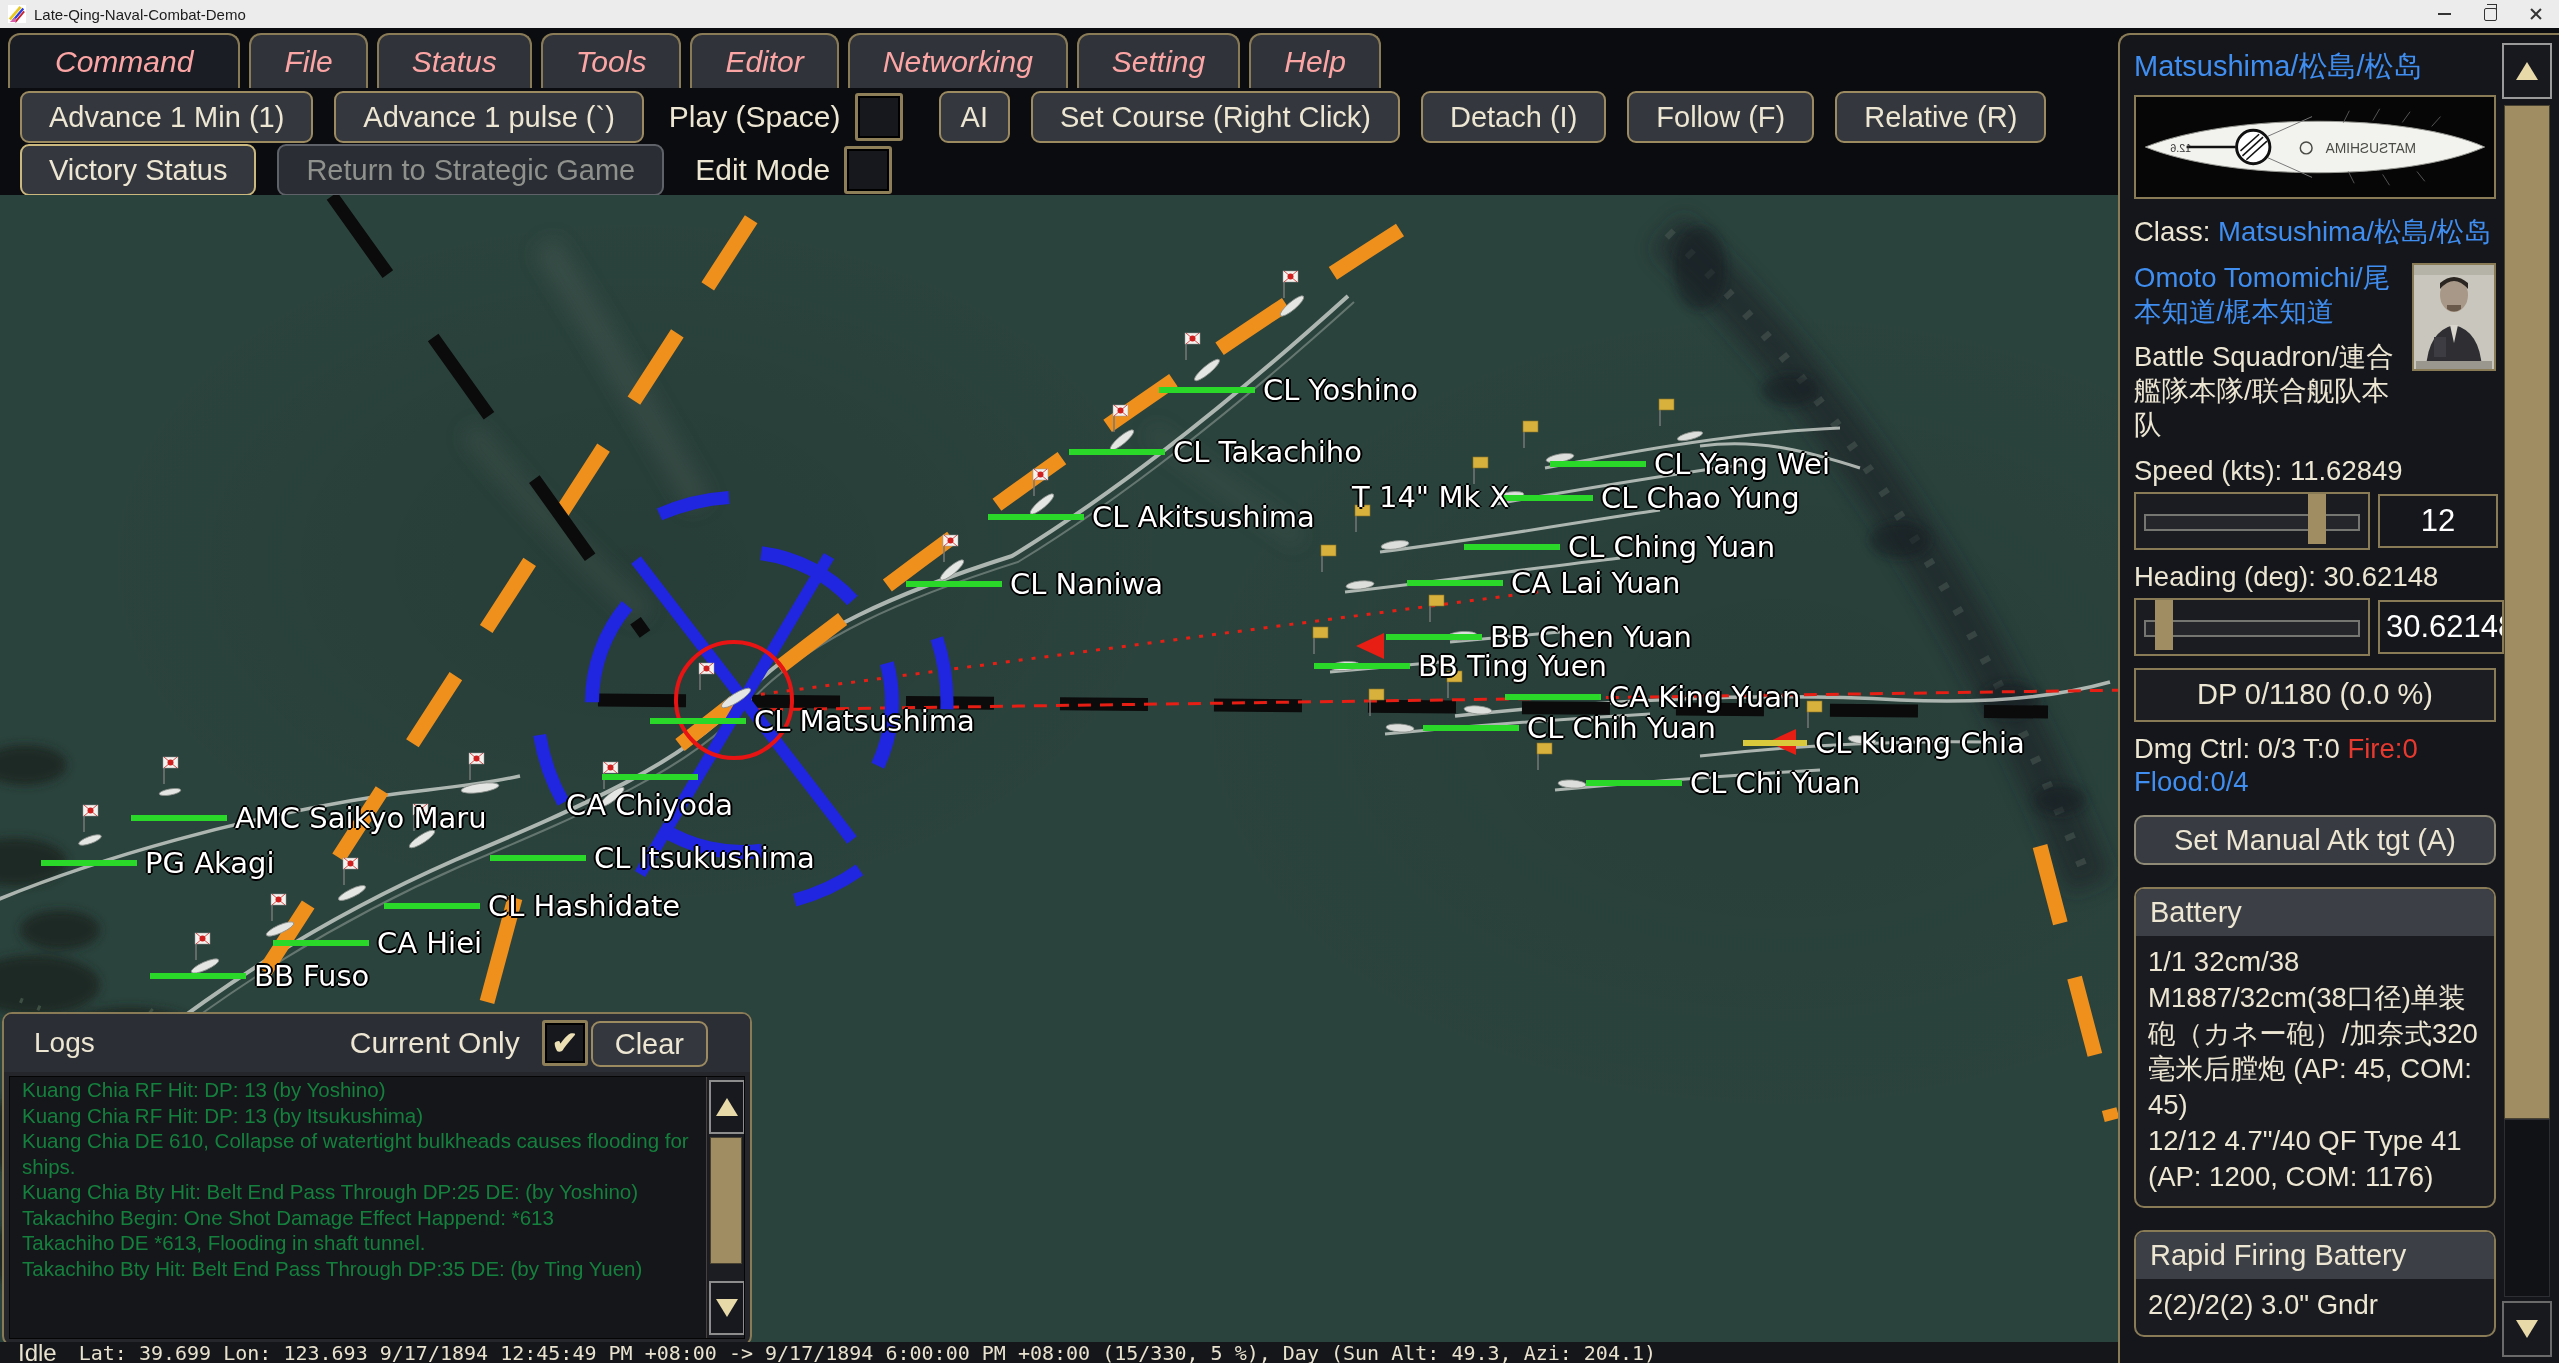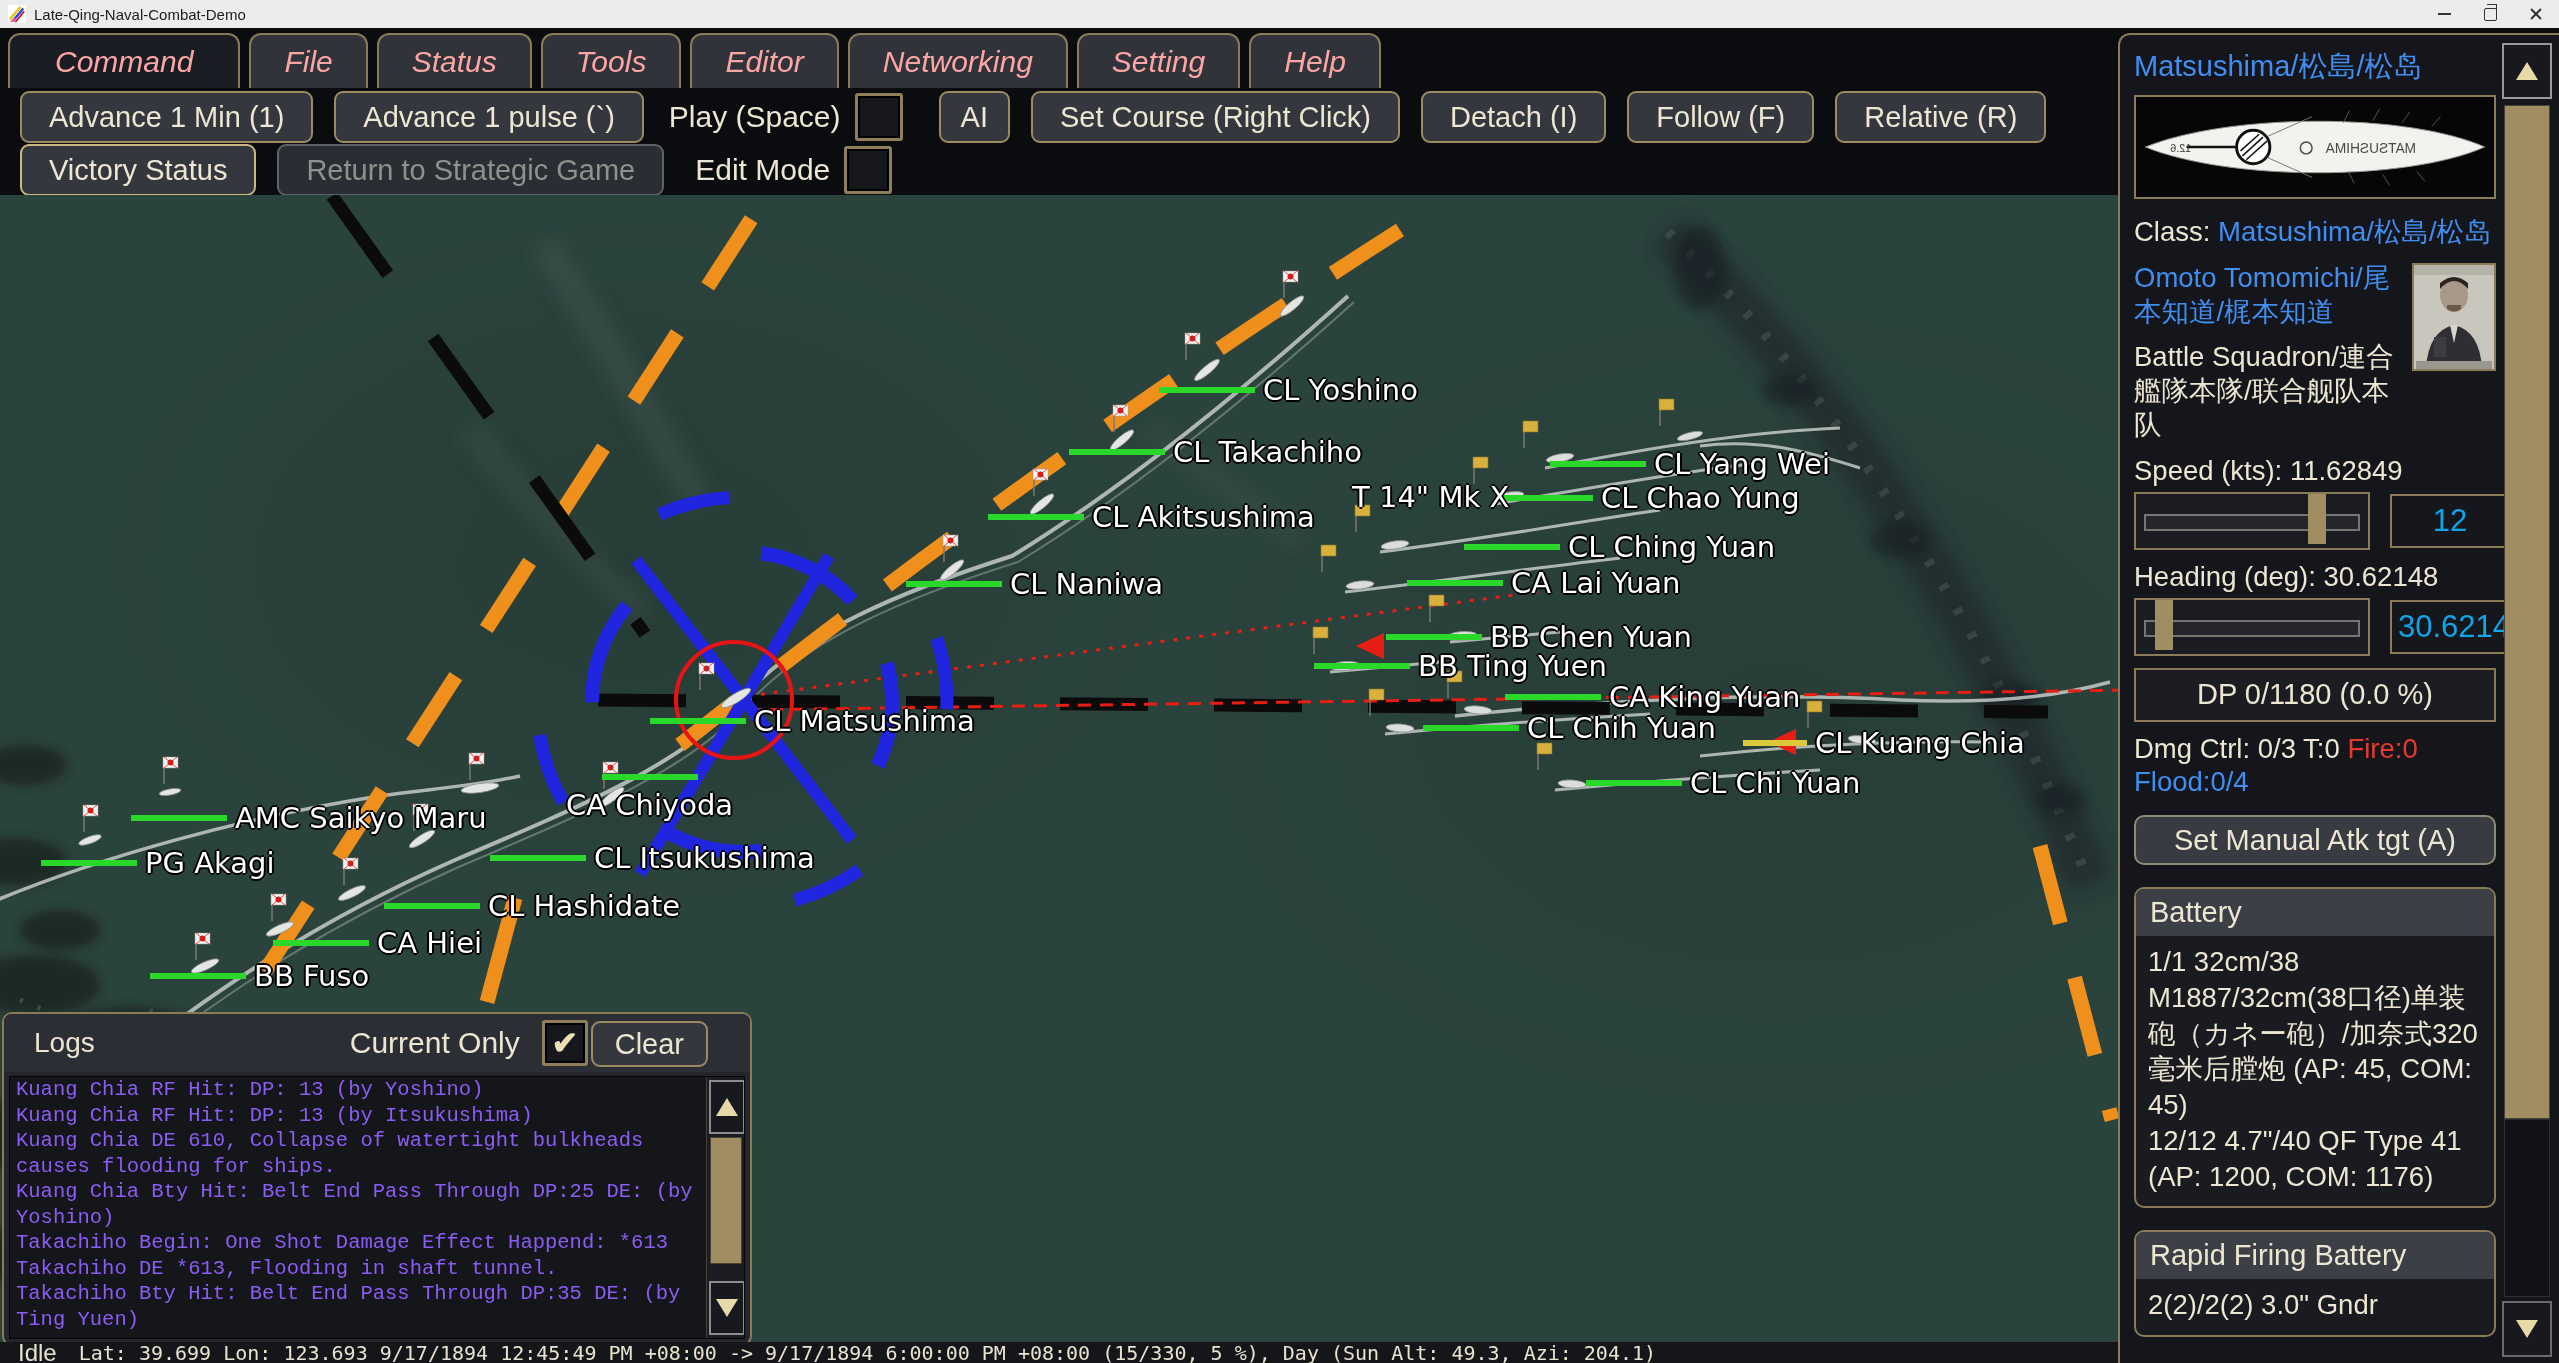--- a/index.html
+++ b/index.html
@@ -52,21 +52,21 @@
       text-shadow:2px 0 0 #000,-2px 0 0 #000,0 2px 0 #000,0 -2px 0 #000;white-space:nowrap;}
 
   
   #logs{left:2px;top:1012px;width:746px;height:330px;background:#24262c;border:2px solid #8a7b57;border-radius:10px;}
   #logs-header{position:absolute;left:0;top:0;right:0;height:58px;display:flex;align-items:center;background:#2c2e35;border-radius:8px 8px 0 0;}
   #logs-title{font-size:28px;color:#ece6d2;margin-left:30px;}
   #logs-filter-label{font-size:30px;color:#ece6d2;margin-left:255px;}
   #logs .cb{width:40px;height:40px;margin:0 0 0 22px;}
   #logs-clear{position:absolute;right:42px;top:7px;height:42px;padding:0 22px;margin:0;}
   #logs-body{position:absolute;left:5px;right:5px;top:62px;bottom:5px;background:#14161a;border:1px solid #050505;overflow:hidden;}
-  .log-entry{font-size:20.5px;line-height:25.5px;color:#8b5cf6;padding:0 6px;font-family:Liberation Mono, monospace;}
+  .log-entry{font-size:20.5px;line-height:25.5px;color:#15803d;padding:0 12px;}
   #logs-scroll{position:absolute;right:0px;top:0px;bottom:0px;width:37px;background:#1b1d22;border-left:1px solid #46413a;}
   .sb-btn{position:absolute;left:2px;width:32px;height:50px;background:#17191f;border:2px solid #8d8d8d;display:flex;align-items:center;justify-content:center;}
   .tri-up{width:0;height:0;border-left:11px solid transparent;border-right:11px solid transparent;border-bottom:18px solid #e8d9a8;}
   .tri-down{width:0;height:0;border-left:11px solid transparent;border-right:11px solid transparent;border-top:18px solid #e8d9a8;}
   #logs-thumb{position:absolute;left:3px;top:60px;width:30px;height:125px;background:#a08d62;border:1px solid #474132;}
 
   
   #statusbar{left:0;top:1342px;width:2118px;height:21px;background:#14161a;display:flex;align-items:center;overflow:hidden;}
   #status-mode{font-size:24px;color:#e8e2ce;margin:0 22px 0 18px;}
   #status-text{font-family:"DejaVu Sans Mono",monospace;font-size:20px;color:#e8e2ce;white-space:nowrap;}
@@ -77,22 +77,22 @@
   #sb-content{position:absolute;left:14px;top:8px;width:362px;}
   .blue{color:#3f8ef0;}
   .sb-title{font-size:29px;margin-top:4px;}
   #ship-img{width:358px;height:100px;background:#060606;border:2px solid #8a7b57;margin-top:8px;}
   .sb-text{font-size:27.5px;line-height:1.23;color:#ece6d2;margin-top:12px;word-break:break-word;}
   #portrait{float:right;width:80px;height:104px;border:2px solid #8a7b57;margin:2px 0 4px 8px;}
   .slider-row{display:flex;align-items:center;margin-top:6px;height:54px;}
   .slider-track{position:relative;width:232px;height:54px;border:2px solid #8a7b57;background:#1a1c21;flex:none;}
   .groove{position:absolute;left:8px;right:8px;top:20px;height:13px;background:#24262b;border:2px solid #757572;}
   .handle{position:absolute;top:0px;width:18px;height:50px;background:#a08d62;}
-  .val-box{width:116px;height:50px;border:2px solid #8a7b57;background:#15171c;color:#0ea5e9;font-size:31px;
-           margin-left:20px;display:flex;align-items:center;overflow:hidden;flex:none;}
+  .val-box{width:116px;height:50px;border:2px solid #8a7b57;background:#15171c;color:#ffffff;font-size:31px;
+           margin-left:8px;display:flex;align-items:center;overflow:hidden;flex:none;}
   .val-center{justify-content:center;} .val-left{justify-content:flex-start;padding-left:6px;}
   .dp-box{margin-top:14px;height:50px;border:2px solid #8a7b57;background:#1b1d22;color:#ece6d2;font-size:29px;
           display:flex;align-items:center;justify-content:center;}
   .sb-btn-wide{margin-top:16px;height:46px;border:2px solid #8f8a76;border-radius:10px;background:#383b42;
           color:#ece6d2;font-size:29px;display:flex;align-items:center;justify-content:center;}
   .panel{margin-top:22px;border:2px solid #8a7b57;border-radius:10px;background:#191b20;overflow:hidden;}
   .panel-header{height:47px;background:#3c3f46;color:#ece6d2;font-size:29px;display:flex;align-items:center;padding:0 14px;}
   .panel-body{padding:8px 12px 12px 12px;color:#ece6d2;font-size:27.5px;line-height:1.3;word-break:break-word;}
   #sb-scroll{position:absolute;right:3px;top:6px;bottom:6px;width:56px;}
   #sb-up{position:absolute;left:2px;top:2px;width:46px;height:52px;background:#17191f;border:2px solid #9a9a9a;display:flex;align-items:center;justify-content:center;}

